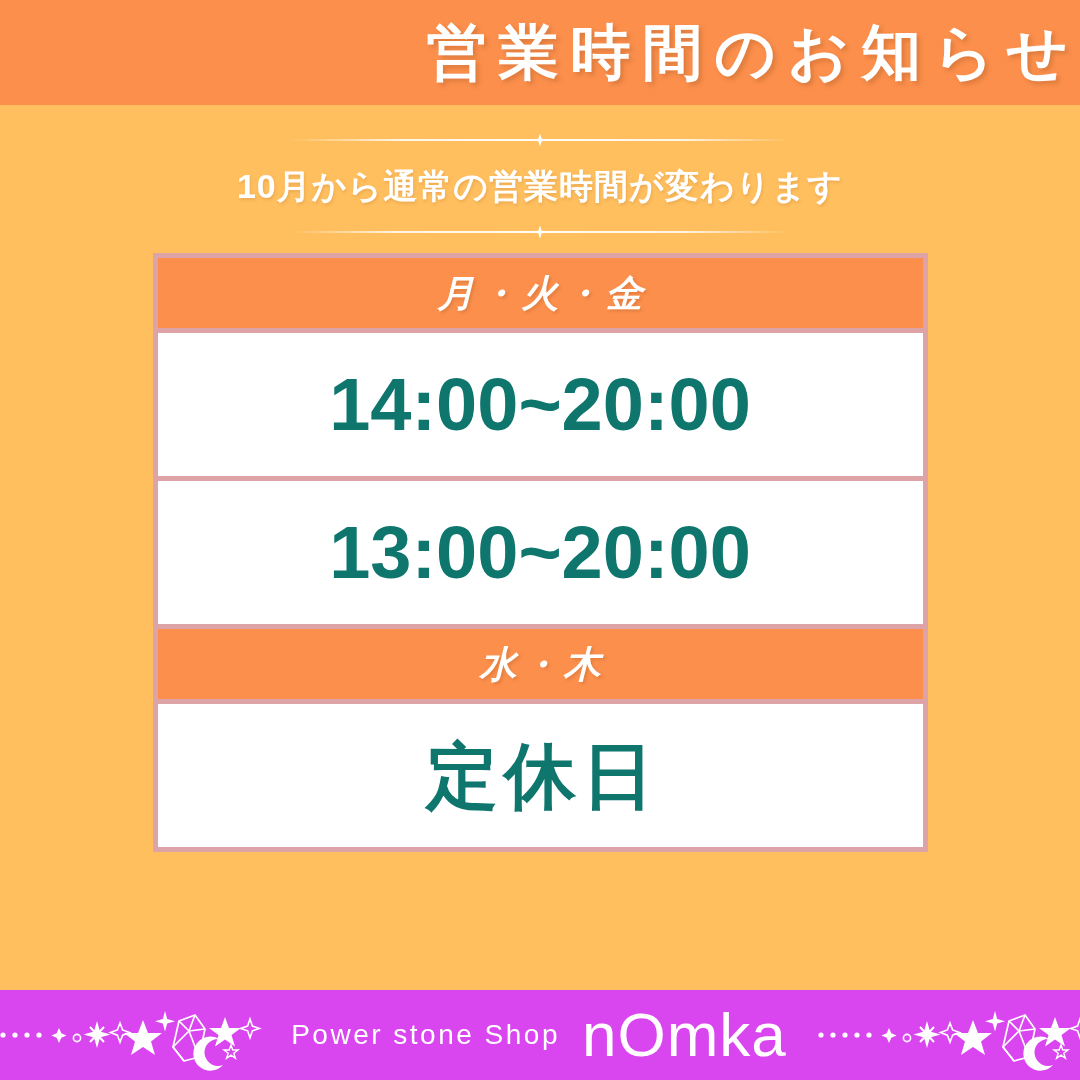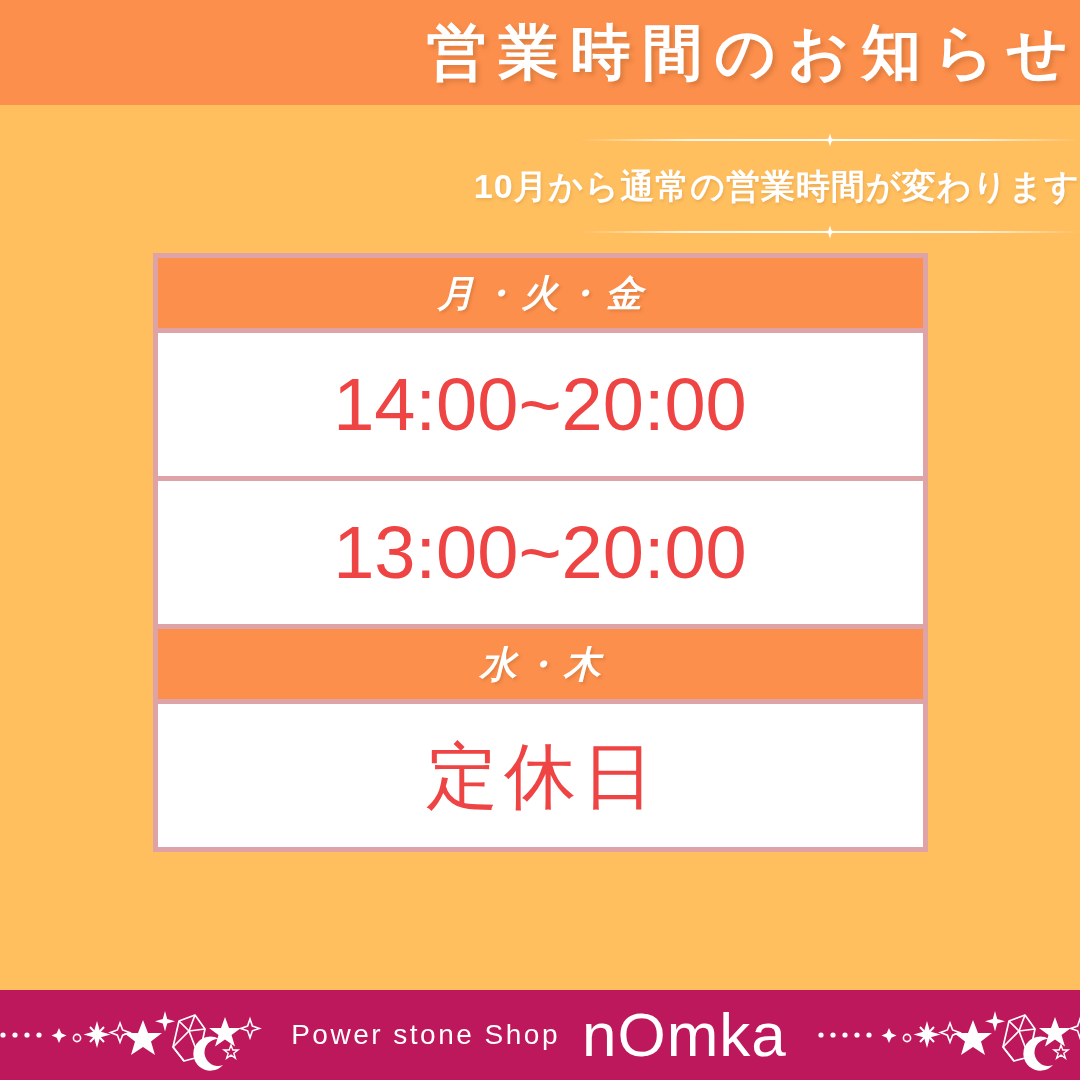--- a/index.html
+++ b/index.html
@@ -42,21 +42,21 @@
     text-shadow: 3px 3px 4px rgba(150, 80, 30, 0.30);
     white-space: nowrap;
   }
 
   
   .subtitle-block {
     flex: 0 0 auto;
     padding-top: 28px;
     display: flex;
     flex-direction: column;
-    align-items: flex-end;
+    align-items: center;
   }
   .rule {
     position: relative;
     width: 500px;
     height: 14px;
     display: flex;
     align-items: center;
     justify-content: center;
   }
   .rule::before {
@@ -128,38 +128,38 @@
     font-style: italic;
   }
   .sched-body {
     background: #ffffff;
     height: 143px;
     display: flex;
     align-items: center;
     justify-content: center;
   }
   .sched-body-text {
-    color: #ef4444;
+    color: #0f766e;
     font-size: 74px;
-    font-weight: normal;
+    font-weight: bold;
     letter-spacing: 0px;
     line-height: 1;
     white-space: nowrap;
   }
   .sched-body-text.jp {
     font-size: 72px;
     letter-spacing: 6px;
     text-indent: 6px;
   }
 
   
   .footer-band {
     flex: 0 0 90px;
     height: 90px;
-    background: #be185d;
+    background: #d946ef;
     display: flex;
     align-items: center;
     justify-content: center;
     gap: 4px;
   }
   .footer-shop-label {
     color: #ffffff;
     font-size: 28px;
     letter-spacing: 2.5px;
     white-space: nowrap;

